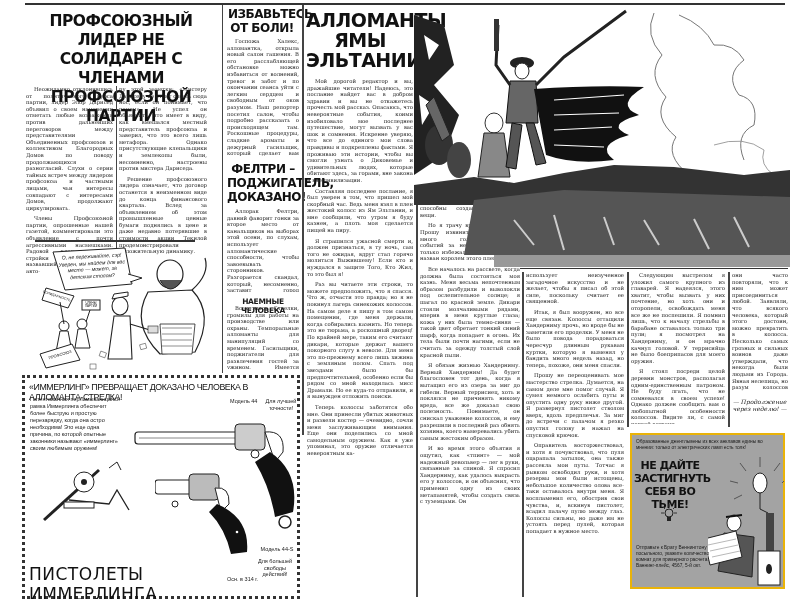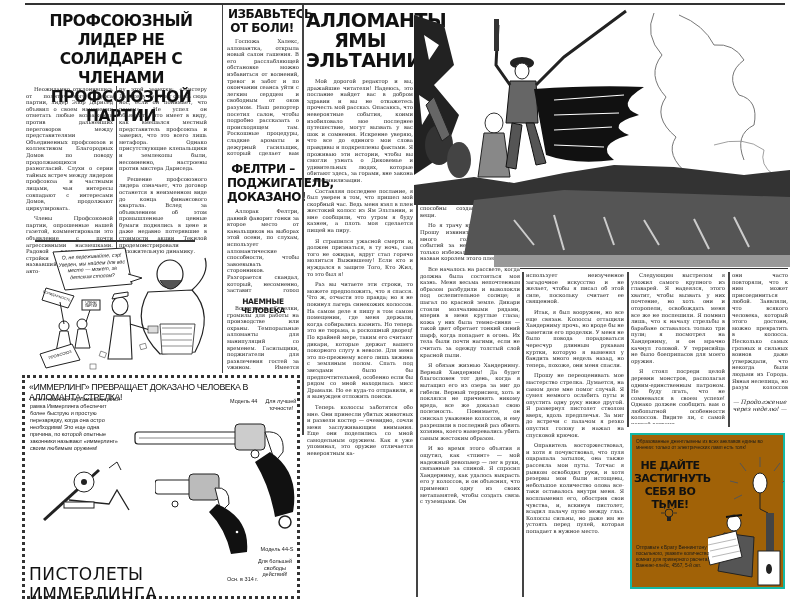--- a/index.html
+++ b/index.html
@@ -7,21 +7,21 @@
   body { position: relative; font-family: "DejaVu Serif", serif; color: #1a1a1a; }
   .abs { position: absolute; }
   .rule { position: absolute; background: #333; }
   .vrule { position: absolute; width: 2px; background: #444; }
   .head { font-family: "DejaVu Sans", sans-serif; font-weight: bold; text-align: center; letter-spacing: -0.5px; color: #111; line-height: 1.05; }
   .col { position: absolute; font-size: 5.3px; line-height: 6.6px; text-align: justify; overflow: hidden; color: #222; }
   .col p { text-indent: 8px; margin-bottom: 4px; }
   .sub { font-family: "DejaVu Sans", sans-serif; font-weight: bold; font-size: 8.5px; text-align: center; margin: 3px 0 3px 0; letter-spacing: -0.3px; }
   .hand { font-family: "Liberation Sans", sans-serif; }
   .ill { position: absolute; }
-  .ad-box { position: absolute; border: 2px solid #14b8a6; background: #a16207; }
+  .ad-box { position: absolute; border: 2px solid #eab308; background: #a3a3a3; }
   .dotted { position: absolute; border: 3px dotted #333; }
 </style>
 </head>
 <body>
 
 <div class="rule" style="left:25px;top:3px;width:760px;height:2px;"></div>
 
 <div class="head abs" style="left:22px;top:12px;width:198px;font-size:15.5px;line-height:19px;">ПРОФСОЮЗНЫЙ ЛИДЕР НЕ СОЛИДАРЕН С ЧЛЕНАМИ ПРОФСОЮЗНОЙ ПАРТИИ</div>
 <div class="col" style="left:26px;top:86px;width:87px;height:190px;">
   <p>Неожиданно отклонившись от политического курса партии, лидер Элор Дарисед объявил о своем намерении отметать любые возражения против дальнейших переговоров между представителями Объединенных профсоюзов и коллективом Благородных Домов по поводу продолжающихся разногласий. Слухи о серии тайных встреч между лидером профсоюза и частными лицами, чьи интересы совпадают с интересами Домов, продолжают циркулировать.</p>

